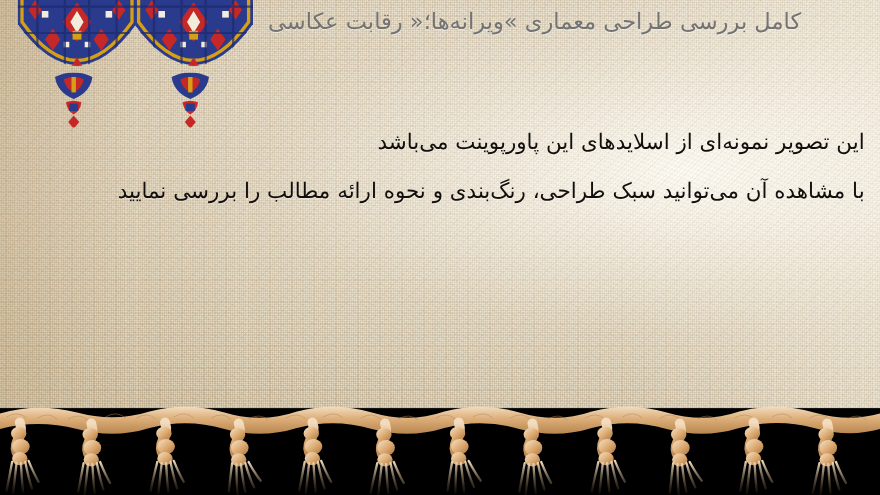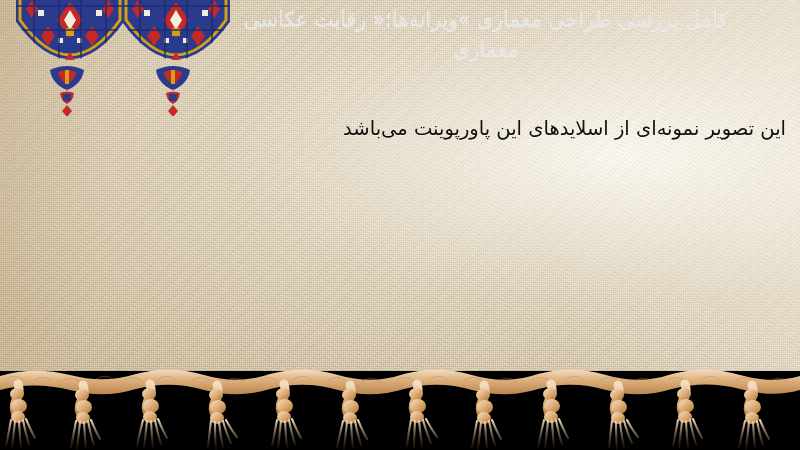--- a/index.html
+++ b/index.html
@@ -66,21 +66,21 @@
     position:absolute;left:0;top:11px;width:800px;height:79px;background:#000;
   }
   .fringe-svg{position:absolute;left:0;top:0;}
 
   
   .title-block{
     position:absolute;left:180px;top:4px;width:612px;
     direction:rtl;text-align:center;
     font-family:"DejaVu Sans","Liberation Sans",sans-serif;
     font-size:20.5px;line-height:30px;font-weight:400;
-    color:#e5e5e5;
+    color:#737373;
     text-shadow:0 1px 0 rgba(255,255,255,.45);
   }
   .body-block{
     position:absolute;right:14px;top:106px;width:780px;
     direction:rtl;text-align:right;
     font-family:"DejaVu Sans","Liberation Sans",sans-serif;
     font-size:19.5px;line-height:45px;font-weight:400;
     color:#120e0b;
     text-shadow:0 1px 0 rgba(255,255,255,.40);
   }
@@ -204,25 +204,25 @@
       <path d="M16 6 Q25 2 34 6 Q33 14 25 18 Q17 14 16 6Z" fill="#c62828"></path>
       <rect x="23" y="4" width="4" height="14" fill="#d4a017"></rect>
       <path d="M18 27 Q25 24 32 27 Q31 35 25 38 Q19 35 18 27Z" fill="#c62828"></path>
       <path d="M21 28 h8 v7 h-8z" fill="#2a3a8c"></path>
       <path d="M25 39 l5 6 -5 6 -5 -6z" fill="#c62828"></path>
     </svg>
   </div>
 
   <div class="title-block">
     <div>کامل بررسی طراحی معماری »ویرانه‌ها؛« رقابت عکاسی</div>
-    <div>معماری</div>
   </div>
 
   <div class="body-block">
     <div class="bline">این تصویر نمونه‌ای از اسلایدهای این پاورپوینت می‌باشد</div>
+    <div class="bline">با مشاهده آن می‌توانید سبک طراحی، رنگ‌بندی و نحوه ارائه مطالب را بررسی نمایید</div>
   </div>
 
   <div class="fringe-band">
     <div class="fringe-black"></div>
     <svg class="fringe-svg" width="800" height="90" viewBox="0 0 800 90">
       <defs>
         <linearGradient id="cordG" x1="0" y1="0" x2="0" y2="1">
           <stop offset="0" stop-color="#f3dcbe"></stop>
           <stop offset="45%" stop-color="#dcae79"></stop>
           <stop offset="100%" stop-color="#b9864f"></stop>

